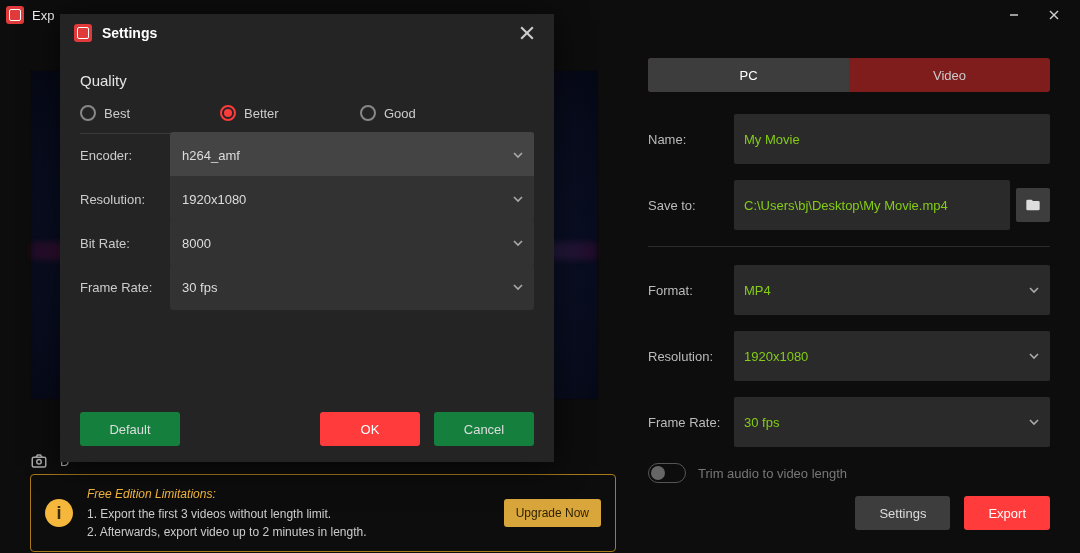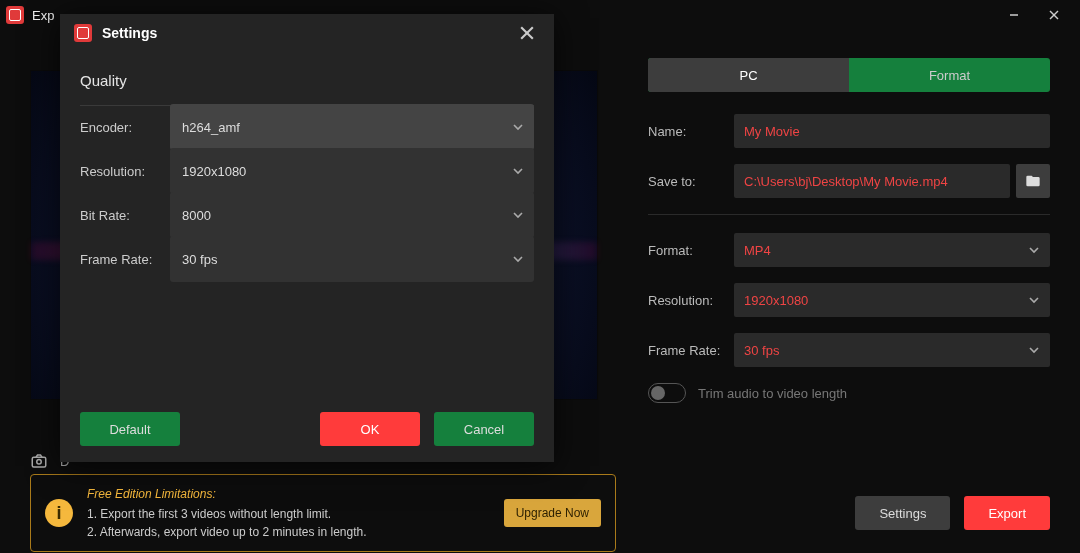--- a/index.html
+++ b/index.html
@@ -17,26 +17,26 @@
 
   
   .left { width: 630px; padding: 40px 30px 0 30px; position: relative; }
   .preview { margin-top: 0px; width: 568px; height: 330px; background: radial-gradient(circle at 50% 55%, #5a1740 0%, #2a0d3a 20%, #0e1430 55%, #050814 100%); border: 1px solid #0a0a0a; margin-left:0; position:relative; }
   .preview::after { content:""; position:absolute; left:0; right:0; top:52%; height:18px; background: linear-gradient(90deg, rgba(255,0,128,0.1), rgba(255,60,120,0.5), rgba(80,160,255,0.4), rgba(255,0,128,0.1)); filter: blur(3px);}
   .left-actions { position:absolute; bottom: -4px; left: 30px; display:flex; align-items:center; color:#aaa; font-size:13px;}
   .small-ic { width:18px; height:18px; display:inline-block; margin-right:12px;}
 
   
   .right { flex:1; padding: 28px 30px 0 18px; }
-  .tabs { display:flex; background:#15803d; border-radius:3px; overflow:hidden; height:34px; margin-bottom:22px;}
+  .tabs { display:flex; background:#7f1d1d; border-radius:3px; overflow:hidden; height:34px; margin-bottom:22px;}
   .tab { flex:1; display:flex; align-items:center; justify-content:center; font-size:13px; color:#ccc; cursor:pointer;}
   .tab.active { background:#3d3d3d; color:#fff;}
   .form-row { display:flex; align-items:center; margin-bottom:16px; }
   .form-row label { width:86px; font-size:13px; color:#bbb; }
-  .form-row .field { flex:1; height:34px; background:#2a2a2a; border:none; color:#ef4444; padding:0 10px; font-size:13px; border-radius:2px; display:flex; align-items:center; position:relative;}
+  .form-row .field { flex:1; height:50px; background:#2a2a2a; border:none; color:#84cc16; padding:0 10px; font-size:13px; border-radius:2px; display:flex; align-items:center; position:relative;}
   .form-row input.field { outline:none; }
   .browse-btn { width:34px; height:34px; background:#3d3d3d; margin-left:6px; display:flex; align-items:center; justify-content:center; cursor:pointer; border-radius:2px;}
   .sep { height:1px; background:#2a2a2a; margin: 6px 0 18px 0; }
   .chev { position:absolute; right:10px; top:50%; transform:translateY(-50%); color:#888; pointer-events:none;}
   .toggle-row { display:flex; align-items:center; margin-top: 6px; }
   .toggle { width:38px; height:20px; border-radius:10px; border:1px solid #555; position:relative; display:inline-block; margin-right:12px; cursor:pointer;}
   .toggle::after { content:""; position:absolute; left:2px; top:2px; width:14px; height:14px; border-radius:50%; background:#666;}
   .toggle-label { font-size:13px; color:#777;}
 
   
@@ -111,21 +111,21 @@
             <circle cx="12" cy="13" r="3"></circle>
           </svg>
       </span>
       <span style="color:#aaa;">D</span>
     </div>
   </div>
 
   <div class="right">
     <div class="tabs">
       <div class="tab active">PC</div>
-      <div class="tab">Format</div>
+      <div class="tab">Video</div>
     </div>
 
     <div class="form-row">
       <label>Name:</label>
       <input class="field" value="My Movie" style="">
     </div>
 
     <div class="form-row">
       <label>Save to:</label>
       <input class="field" value="C:\Users\bj\Desktop\My Movie.mp4" style="">
@@ -203,20 +203,34 @@
     <span class="modal-title">Settings</span>
     <span class="modal-close">
       <svg width="14" height="14" viewBox="0 0 12 12">
           <line x1="1" y1="1" x2="11" y2="11" stroke="#ccc" stroke-width="1.8"></line>
           <line x1="11" y1="1" x2="1" y2="11" stroke="#ccc" stroke-width="1.8"></line>
         </svg>
     </span>
   </div>
   <div class="modal-body">
     <div class="section-title">Quality</div>
+    <div class="radio-row">
+      <div class="radio-opt">
+        <span class="radio"></span>
+        <span>Best</span>
+      </div>
+      <div class="radio-opt">
+        <span class="radio sel"></span>
+        <span>Better</span>
+      </div>
+      <div class="radio-opt">
+        <span class="radio"></span>
+        <span>Good</span>
+      </div>
+    </div>
     <div class="hr"></div>
 
     <div class="mrow">
       <label>Encoder:</label>
       <div class="msel hl">
         <span>h264_amf</span>
         <span class="chev">
             <svg width="12" height="12" viewBox="0 0 12 12">
               <path d="M2 4l4 4 4-4" stroke="#aaa" stroke-width="1.6" fill="none"></path>
             </svg>

